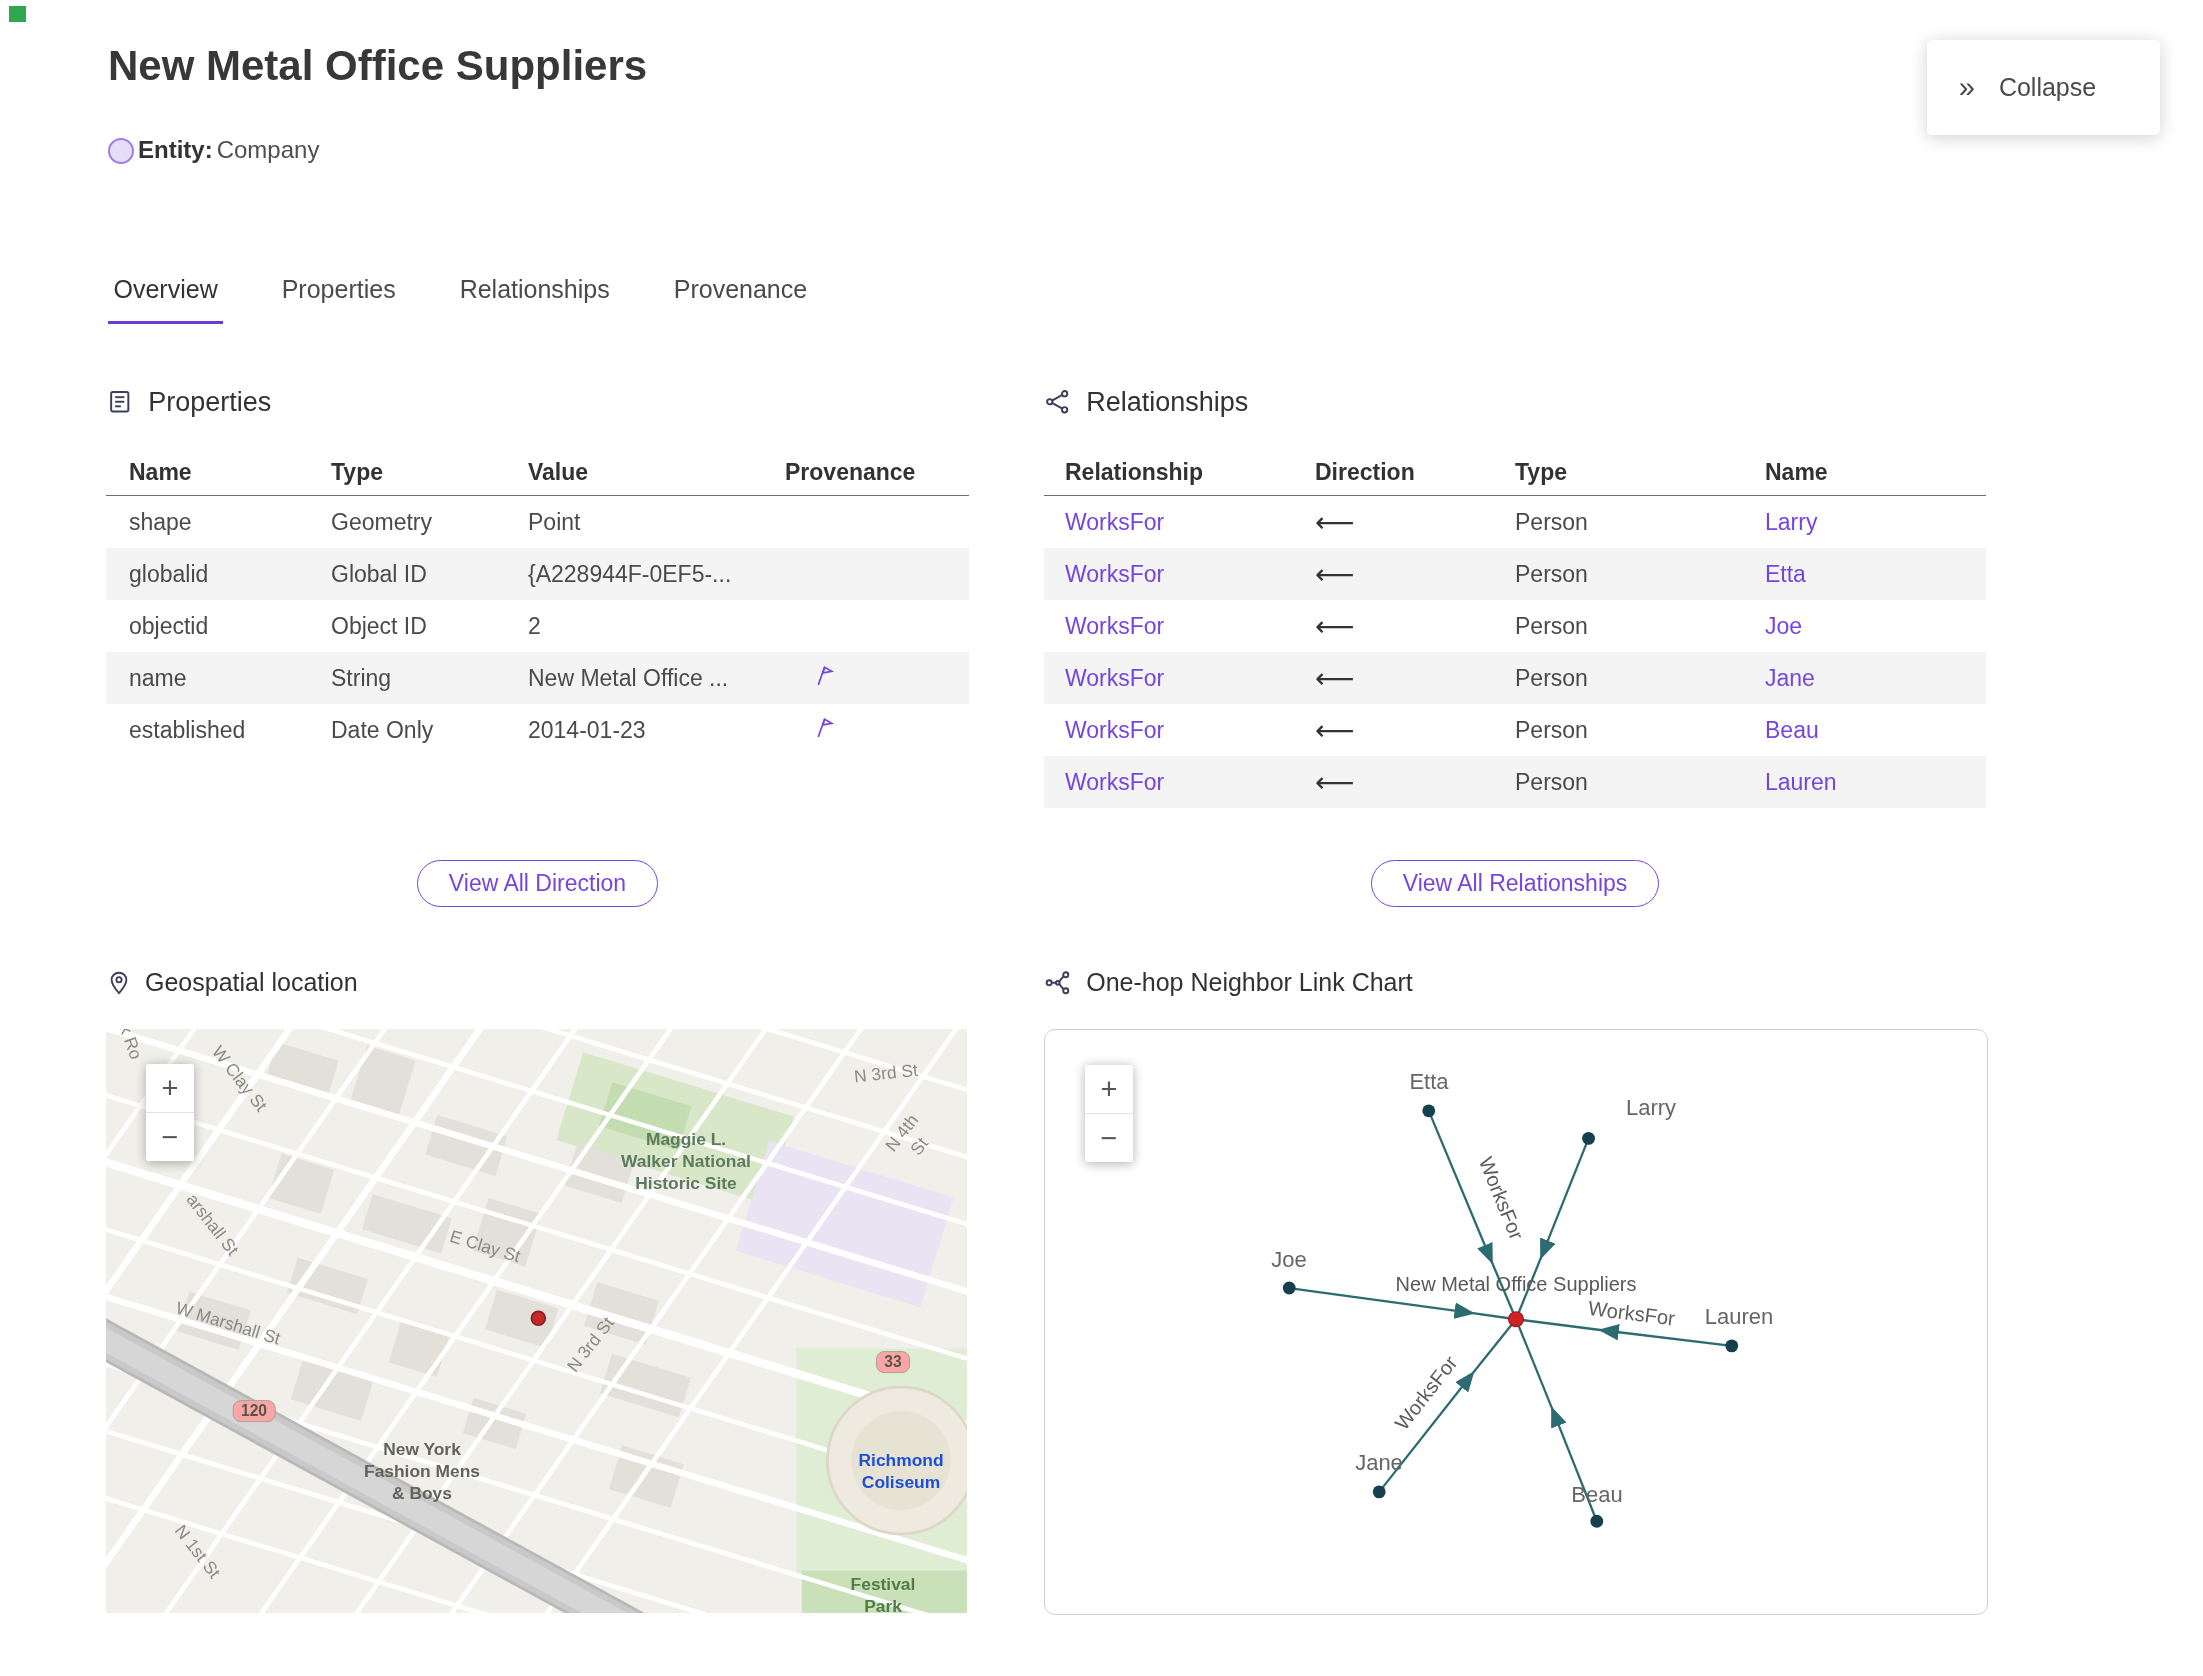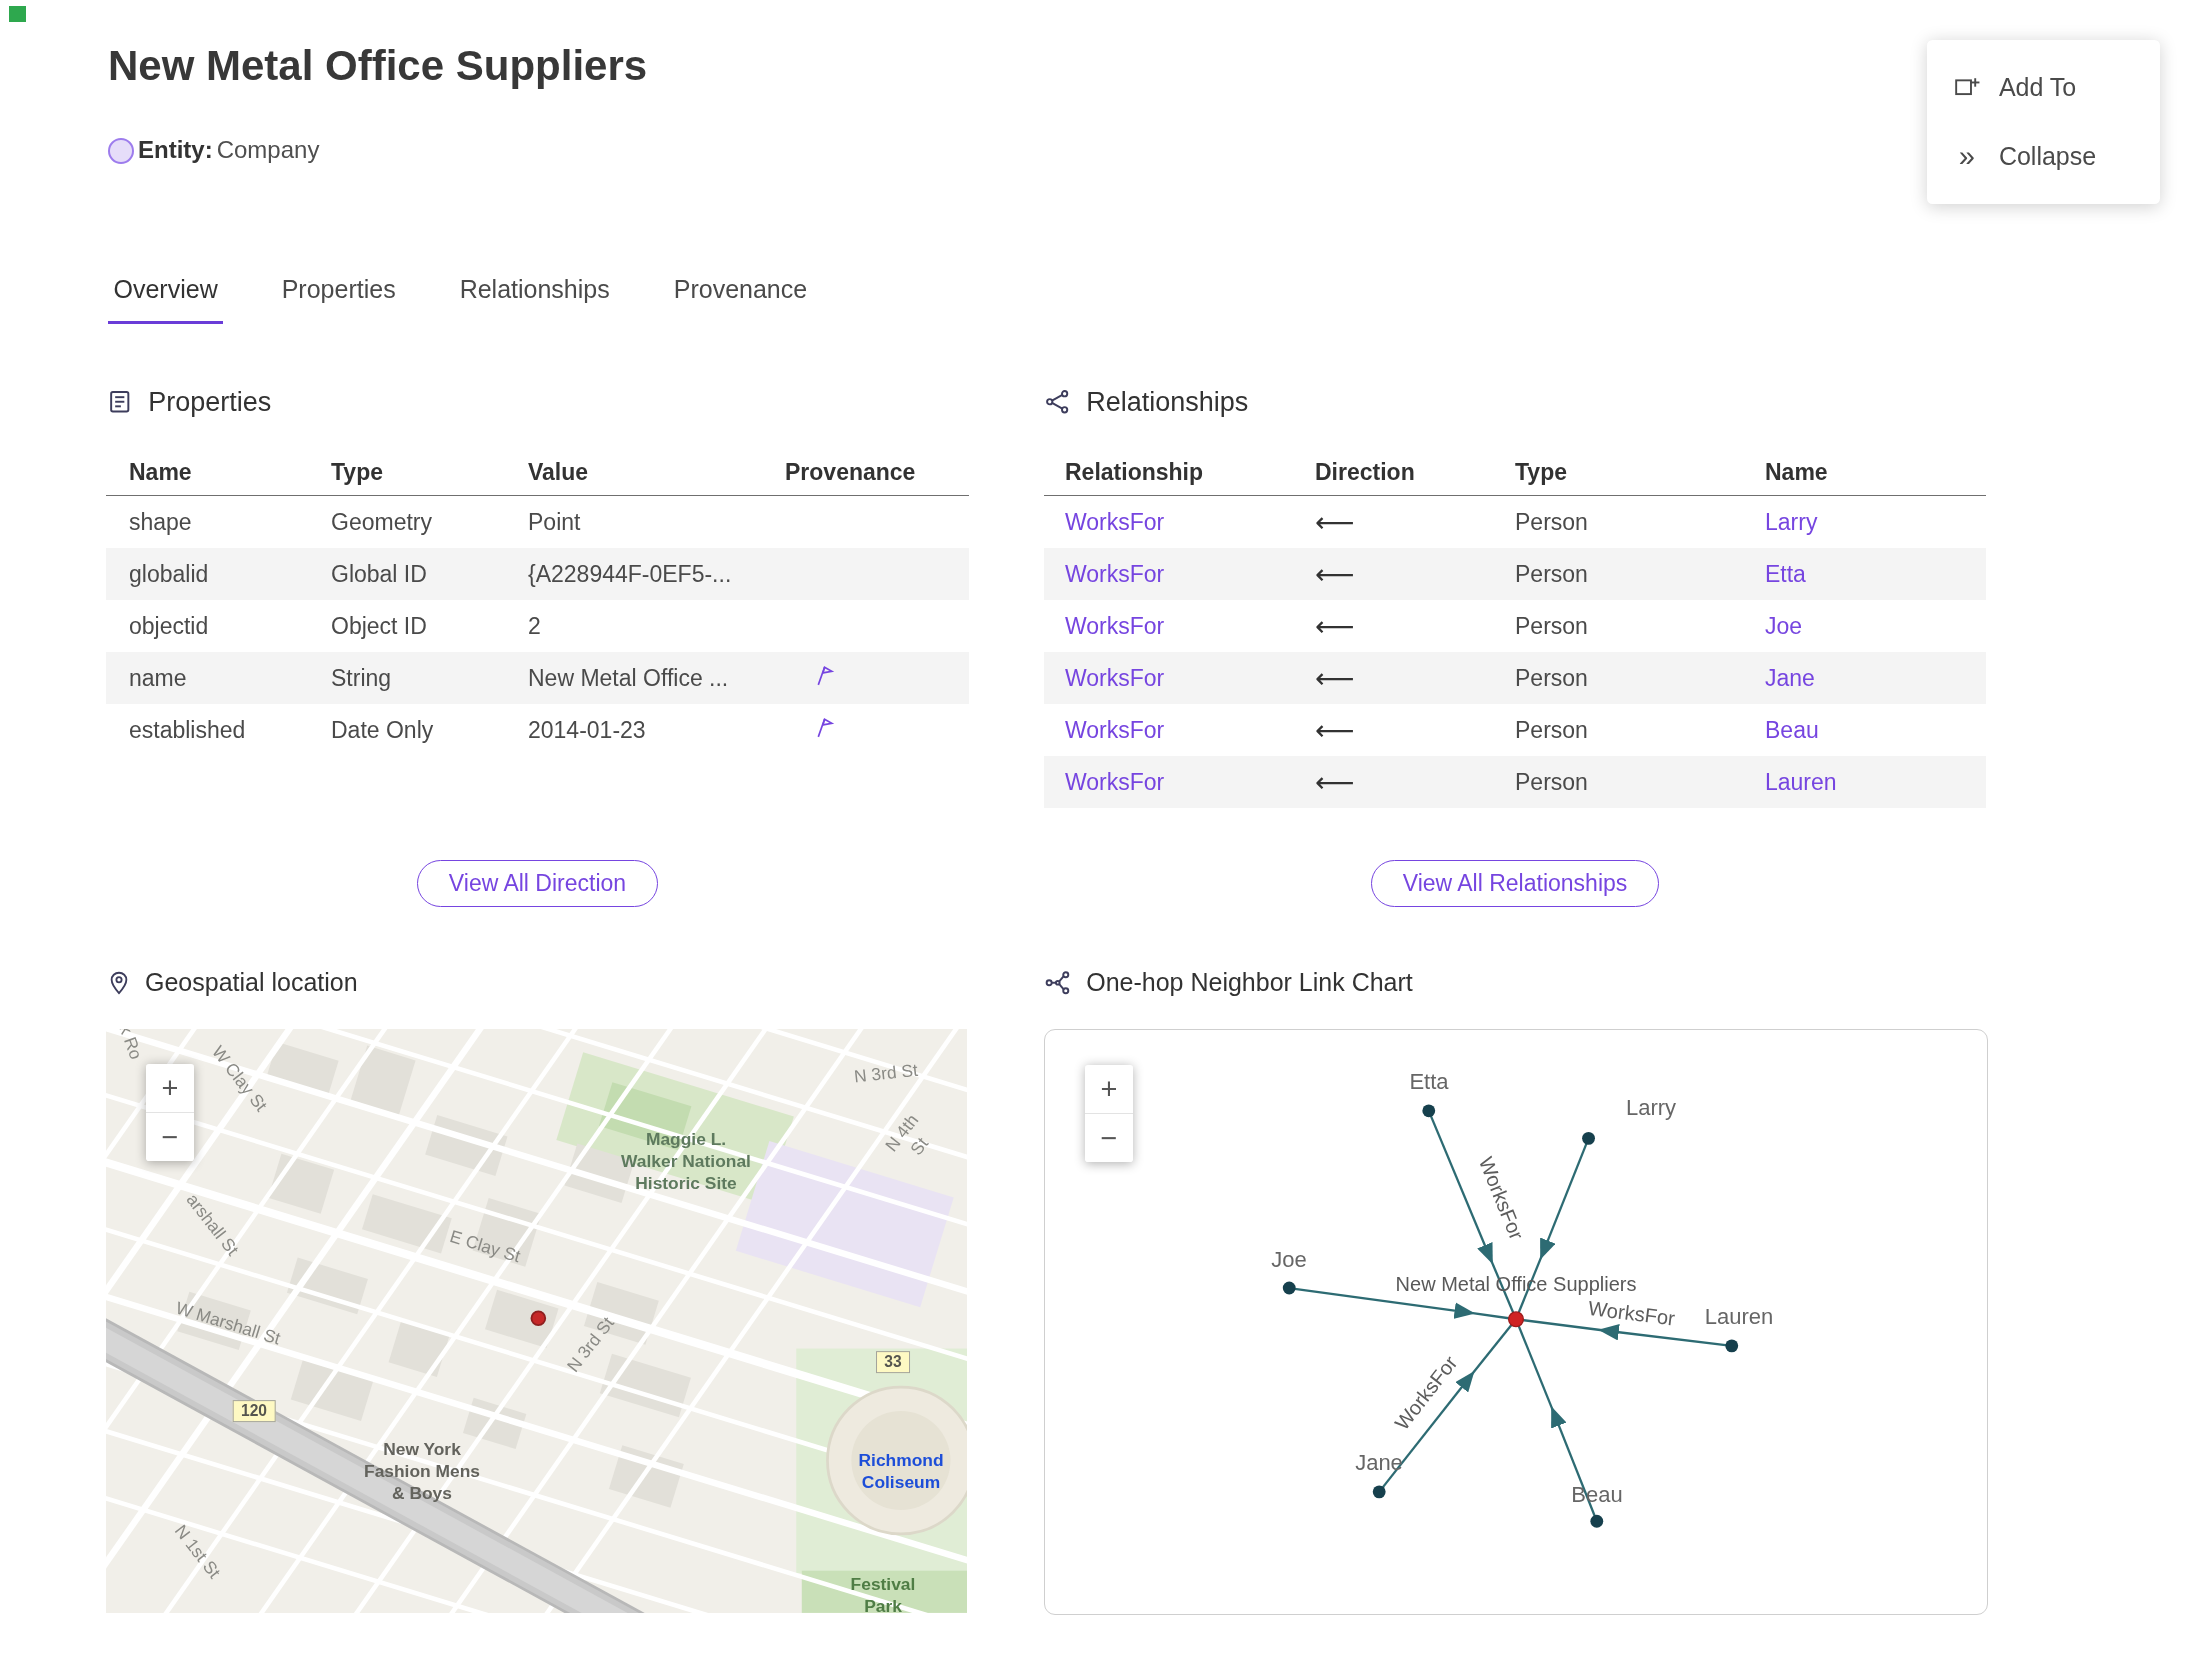--- a/index.html
+++ b/index.html
@@ -50,21 +50,21 @@
   .lh-right{left:1044px;}
 
   .map-box{position:absolute;left:106px;top:1029px;width:861px;height:584px;overflow:hidden;background:#f1efe9;}
   .map-svg{position:absolute;left:0;top:0;}
   .maplabel{position:absolute;font-size:17.4px;color:#8a8a85;white-space:pre-line;text-align:center;
     transform-origin:center;line-height:1.25;}
   .arealabel{color:#63635d;font-weight:700;font-size:17.4px;}
   .histlabel{color:#5e7a5e;font-weight:700;}
   .greenlabel{color:#4f7d45;font-weight:700;}
   .colislabel{color:#1d4ed8;font-weight:700;}
-  .shield{position:absolute;background:#fef9c3;border:1.8px solid #a3a39b;border-radius:0;color:#55554f;
+  .shield{position:absolute;background:#fca5a5;border:1.8px solid #a3a39b;border-radius:8px;color:#55554f;
     font-size:15.6px;font-weight:700;padding:0.9px 7.3px;transform:translate(-50%,-50%);}
 
   .zoomcard{position:absolute;left:40px;top:35px;width:48px;background:#fff;border-radius:2.8px;
     box-shadow:0 1.8px 11px rgba(0,0,0,0.3);}
   .zoombtn{width:48px;height:48px;display:flex;align-items:center;justify-content:center;
     font-size:29px;color:#555;cursor:pointer;user-select:none;}
   .zoombtn + .zoombtn{border-top:0.9px solid #e3e3e3;}
 
   .chart-box{position:absolute;left:1044px;top:1029px;width:942px;height:584px;background:#fff;
     border:0.9px solid #cfcfcf;border-radius:11px;overflow:hidden;}
@@ -82,28 +82,20 @@
 
   <h1 class="page-title">New Metal Office Suppliers</h1>
 
   <div class="entity-line">
     <span class="entity-dot"></span>
     <span class="entity-label">Entity:</span>
     <span class="entity-type">Company</span>
   </div>
 
   <div class="action-card">
-    <div class="action-item">
-      <svg width="27.5" height="27.5" viewBox="0 0 26 26" fill="none">
-        <rect x="3" y="6" width="14" height="13" stroke="#4a4a4a" stroke-width="1.8"></rect>
-        <line x1="21" y1="4" x2="21" y2="12" stroke="#4a4a4a" stroke-width="1.8"></line>
-        <line x1="17" y1="8" x2="25" y2="8" stroke="#4a4a4a" stroke-width="1.8"></line>
-      </svg>
-      <span>Add To</span>
-    </div>
     <div class="action-item">
       <span class="chev">»</span>
       <span>Collapse</span>
     </div>
   </div>
 
   <nav class="tabs">
     <div class="tab active">Overview</div>
     <div class="tab">Properties</div>
     <div class="tab">Relationships</div>

